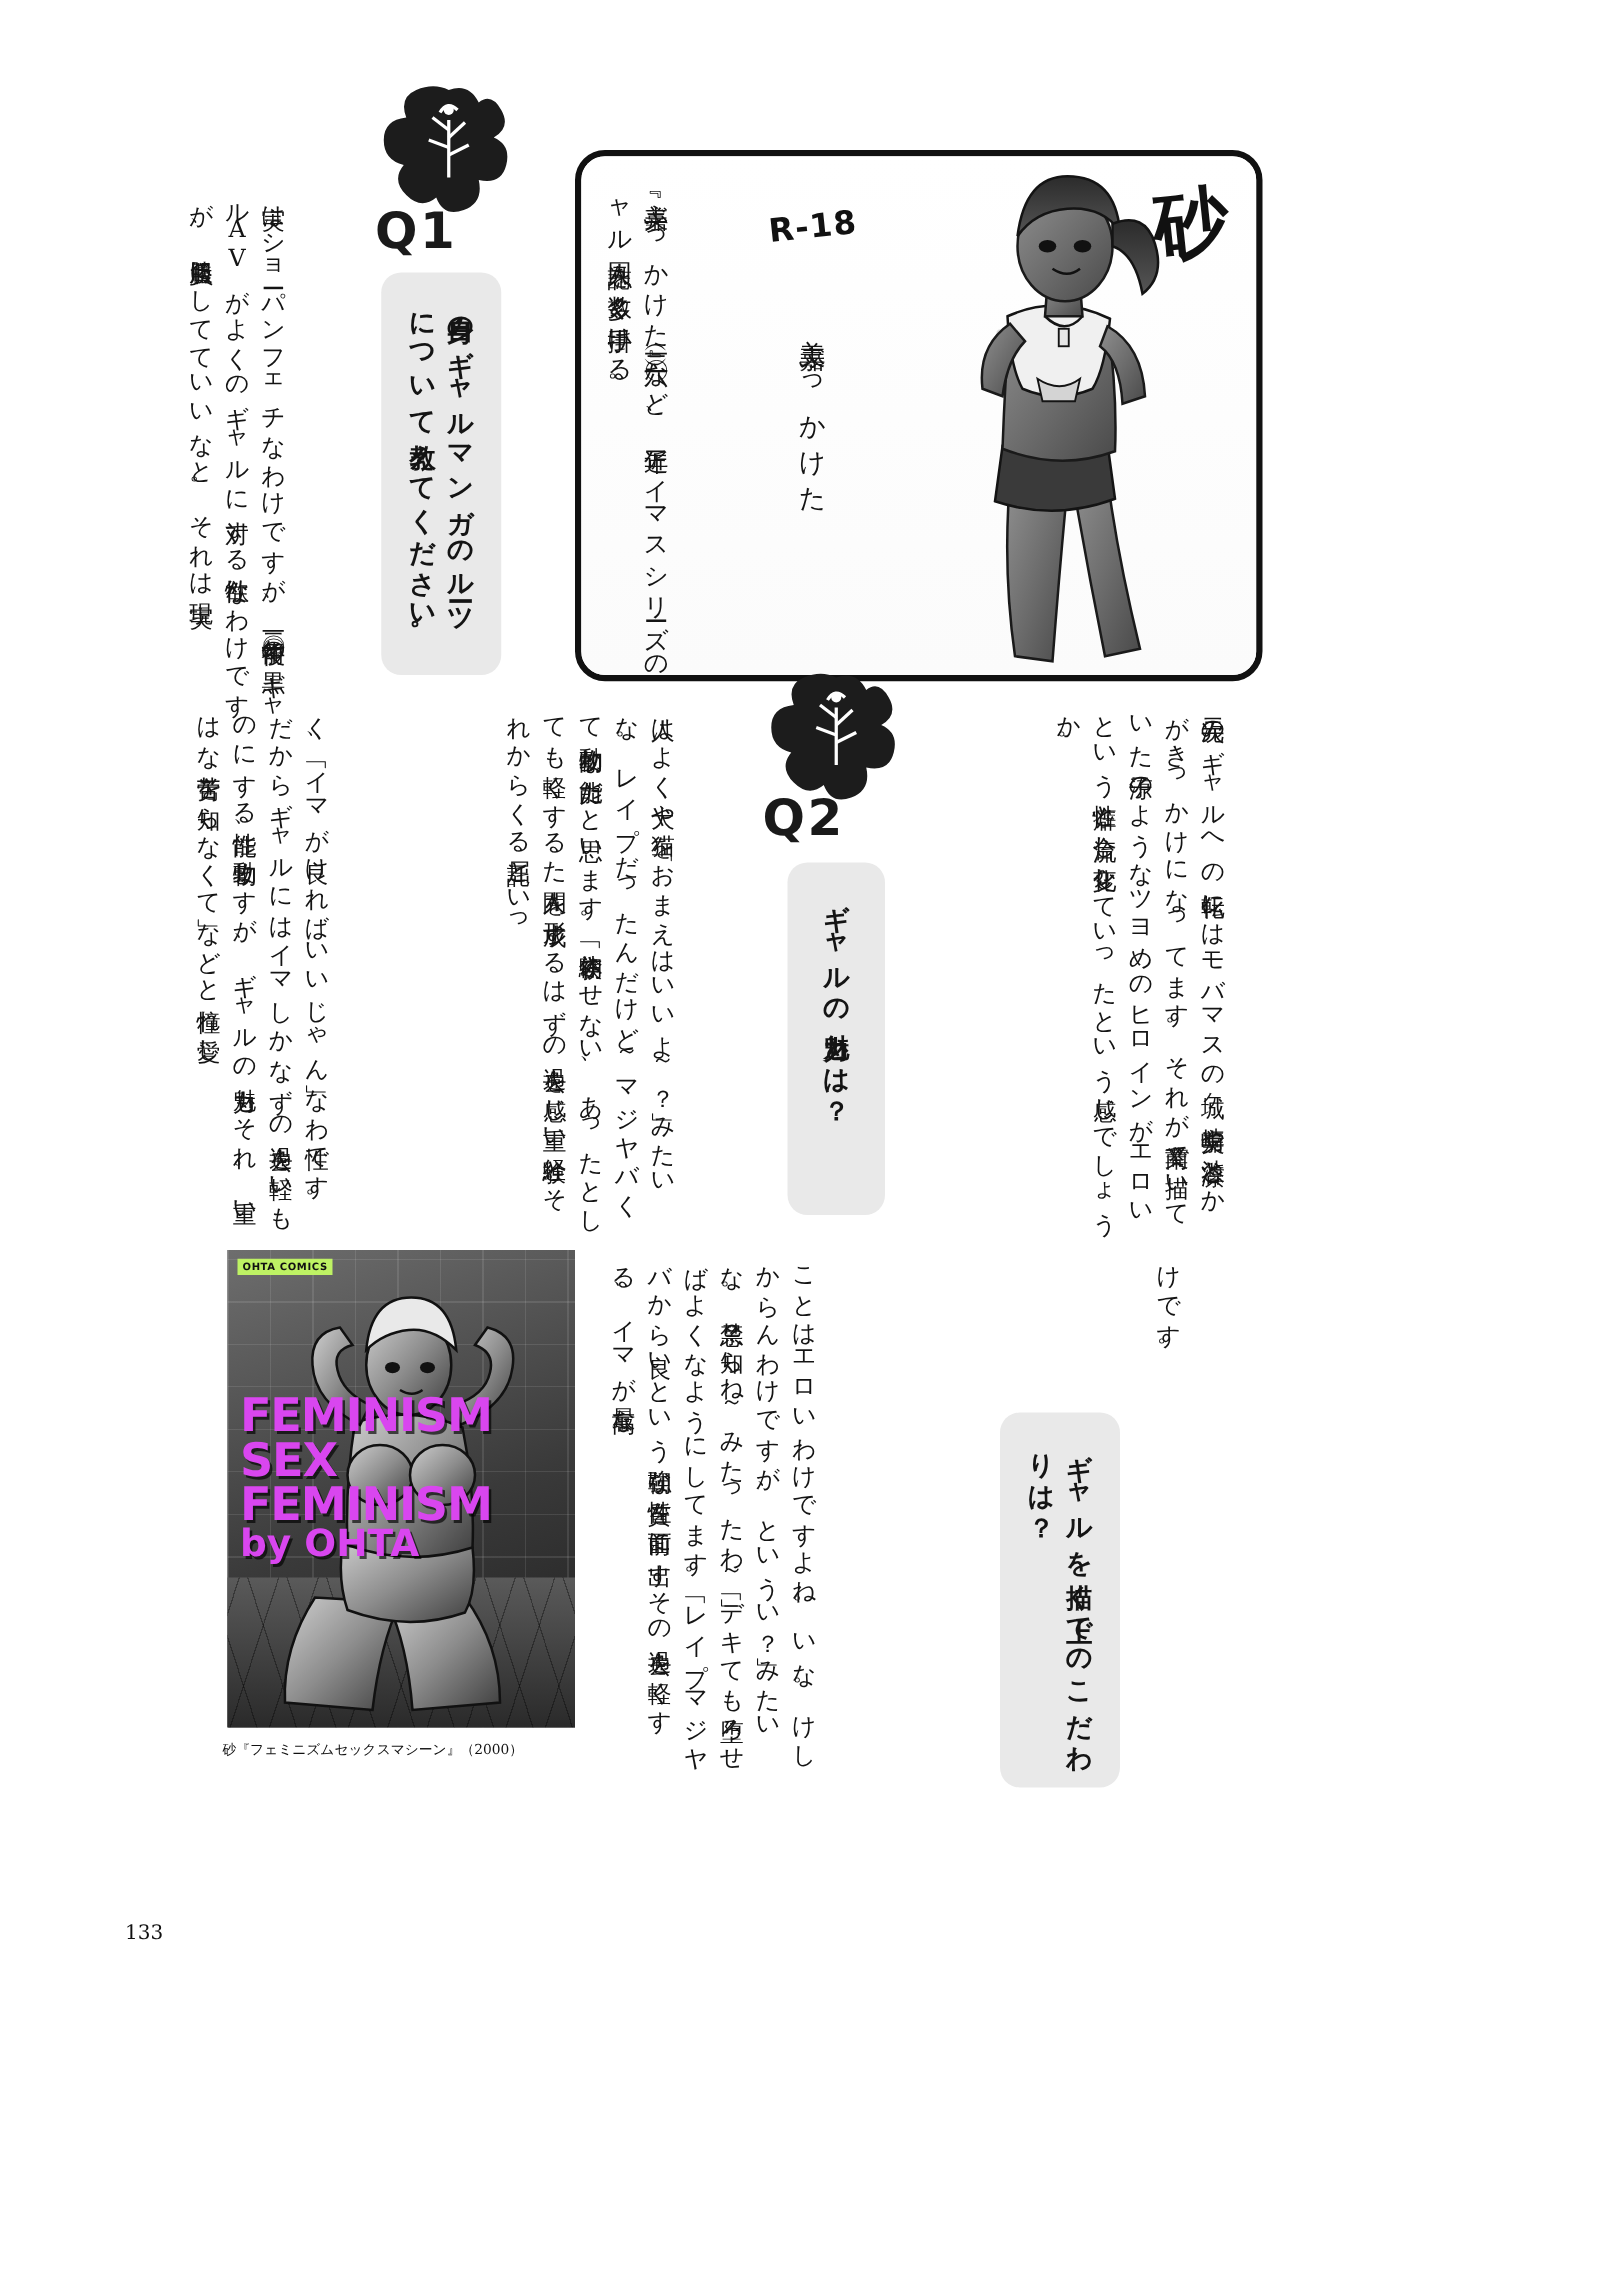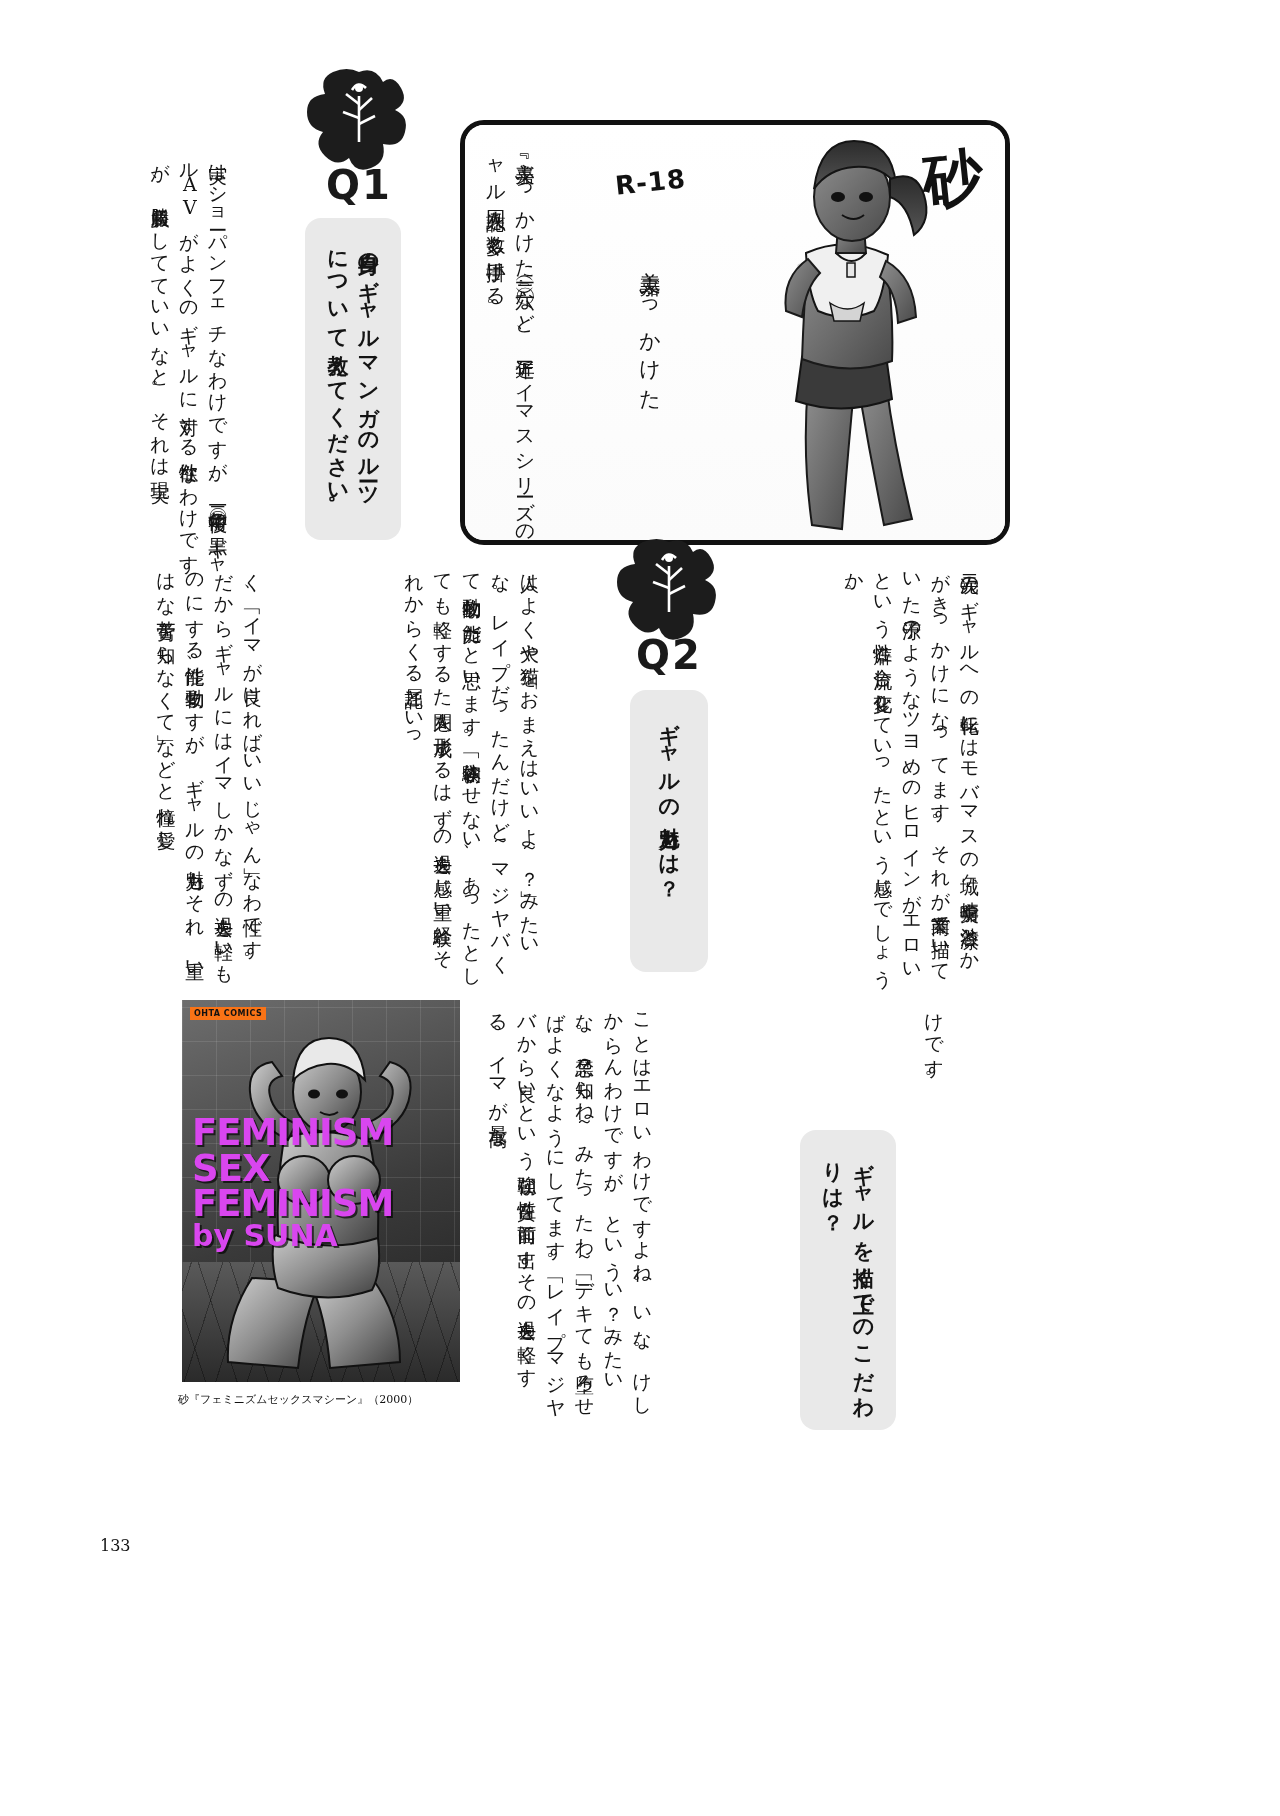--- a/index.html
+++ b/index.html
@@ -55,21 +55,21 @@
     position: absolute;
     width: 118px;
     height: 150px;
   }
   .badge svg { display: block; }
   .badge .qlabel {
     position: absolute;
     left: 0;
     right: 0;
     bottom: 4px;
-    text-align: center;
+    text-align: left;
     font-family: "DejaVu Sans", sans-serif;
     font-weight: bold;
     font-size: 40px;
     letter-spacing: 2px;
     color: #1a1a1a;
   }
 
   
   .panel {
     position: absolute;
@@ -159,21 +159,21 @@
     position: absolute;
     left: -40px; right: -40px; bottom: 0; height: 120px;
     background:
       repeating-linear-gradient(72deg, rgba(0,0,0,.35) 0 1px, transparent 1px 30px),
       repeating-linear-gradient(-72deg, rgba(0,0,0,.35) 0 1px, transparent 1px 30px),
       linear-gradient(180deg, #5a5a5a, #2a2a2a);
   }
   .cover-tag {
     position: absolute;
     left: 8px; top: 7px;
-    background: #f97316;
+    background: #bef264;
     color: #111;
     font-family: "DejaVu Sans", sans-serif;
     font-size: 8px;
     font-weight: bold;
     letter-spacing: .5px;
     padding: 2px 4px;
   }
   .cover-title {
     position: absolute;
     left: 10px;
@@ -383,21 +383,21 @@
         <ellipse cx="120" cy="66" rx="6" ry="4.5" fill="#111"></ellipse>
         <path d="M98 84 q10 6 18 0" fill="none" stroke="#111" stroke-width="2"></path>
       </svg>
     </div>
 
     <div class="cover-tag">OHTA COMICS</div>
     <div class="cover-title">
       <div>FEMINISM</div>
       <div>SEX</div>
       <div>FEMINISM</div>
-      <div class="by">by SUNA</div>
+      <div class="by">by OHTA</div>
     </div>
   </div>
 
   <div class="cover-caption">砂『フェミニズムセックスマシーン』（2000）</div>
 
   <div class="pageno">133</div>
 
 </div>
 
 </body></html>

